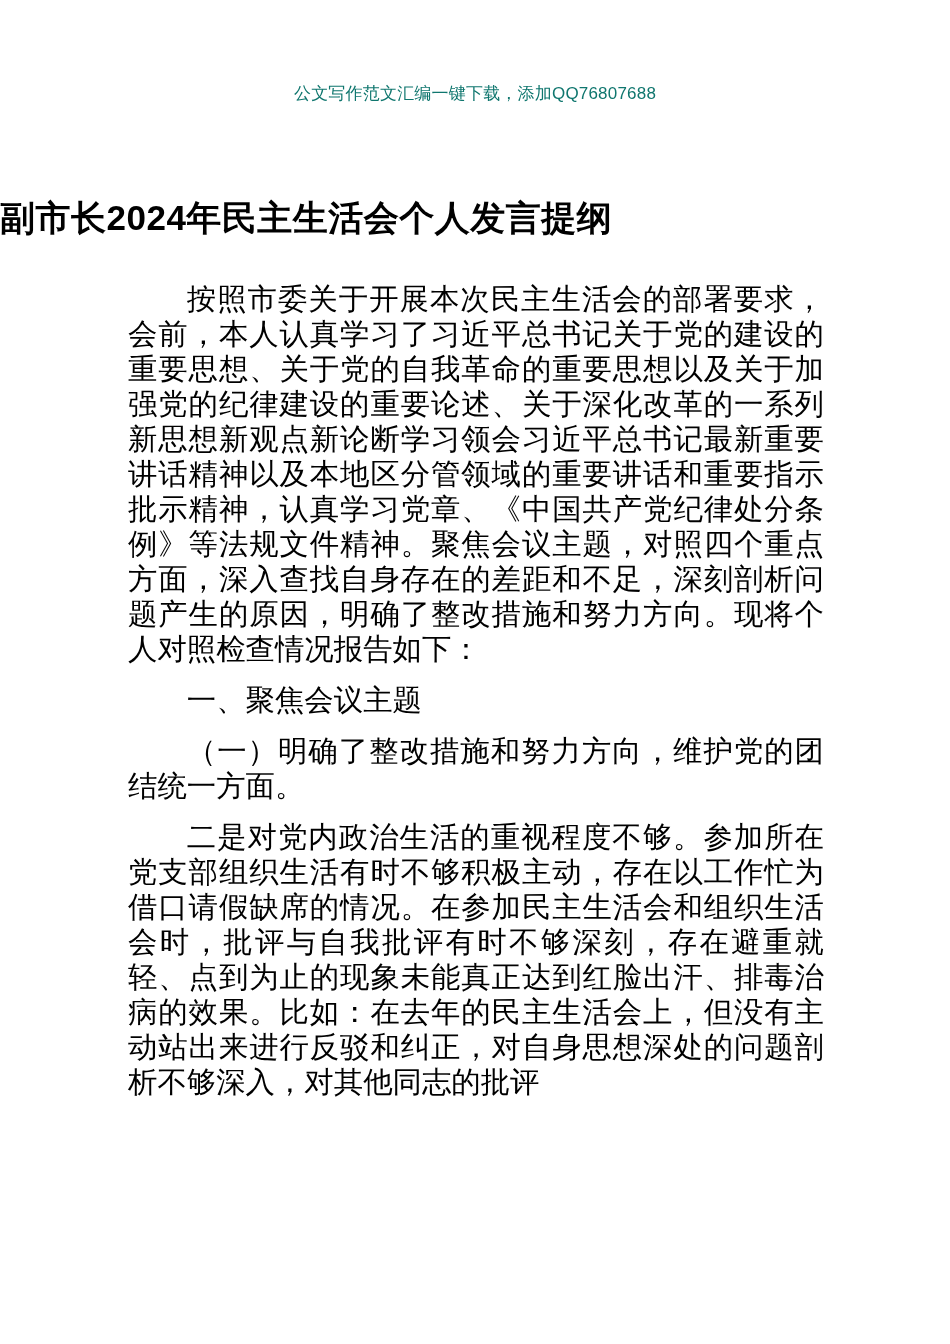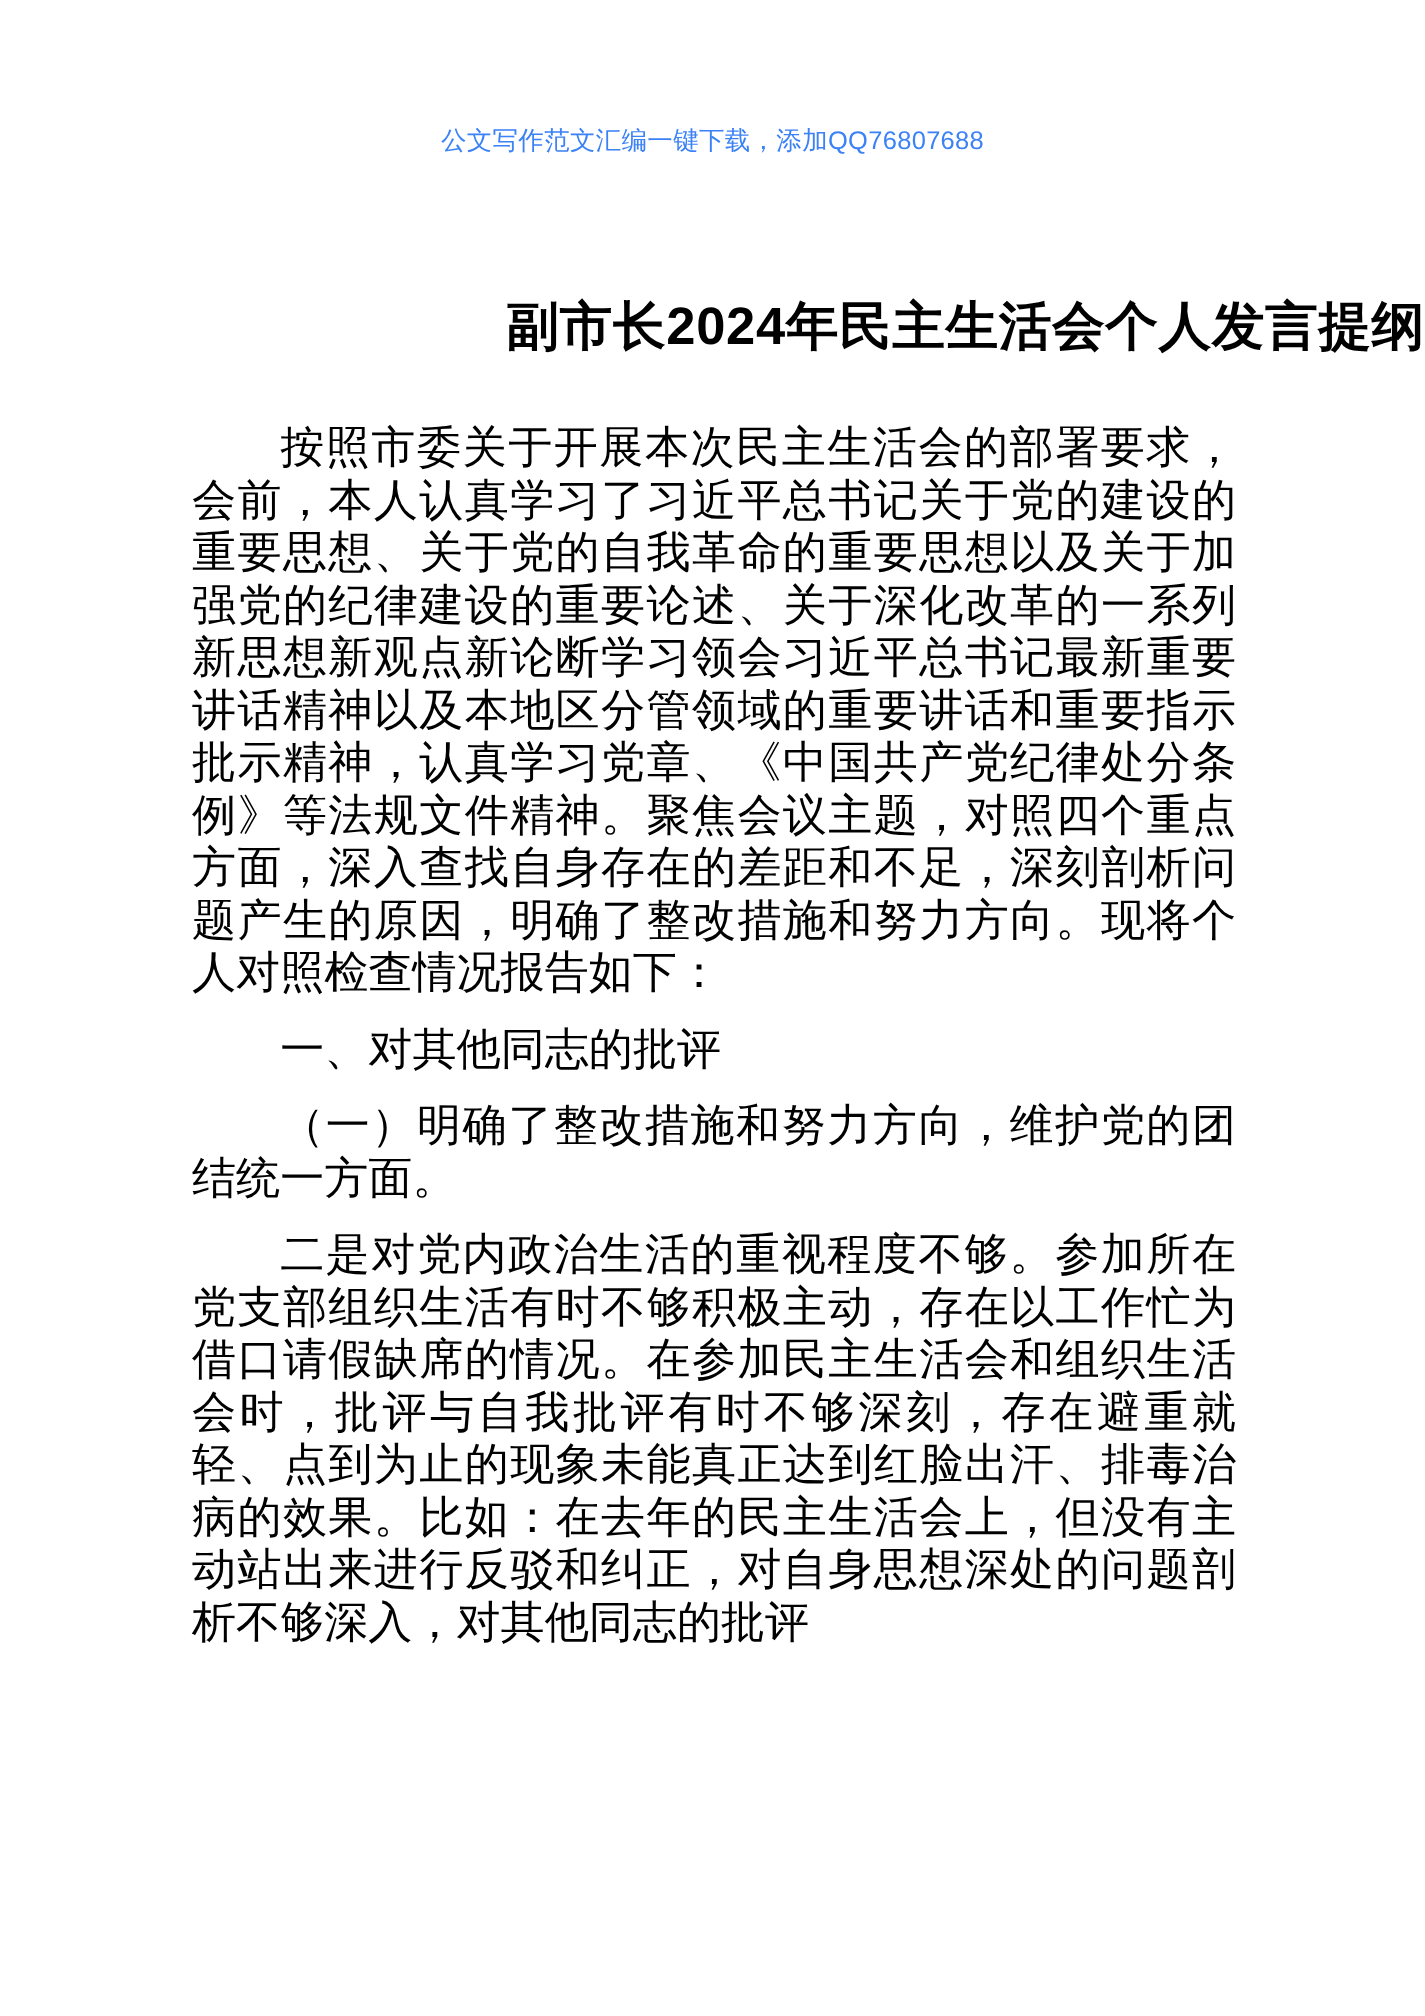--- a/index.html
+++ b/index.html
@@ -25,33 +25,33 @@
   
   .promo-bar {
     position: absolute;
     top: 82px;
     left: 0;
     width: 950px;
     text-align: center;
   }
   .promo-text {
     display: inline-block;
-    color: #3b82f6;
+    color: #0f766e;
     font-size: 17px;
     letter-spacing: 0.2px;
     font-family: "Liberation Sans", "DejaVu Sans", sans-serif;
     white-space: nowrap;
   }
   
   .doc-title {
     position: absolute;
     top: 172px;
     left: 0;
     width: 950px;
-    text-align: right;
+    text-align: left;
     font-size: 35px;
     font-weight: 700;
     letter-spacing: 0.5px;
     line-height: 46px;
     font-family: "Liberation Sans", "DejaVu Sans", sans-serif;
     white-space: nowrap;
   }
   
   .doc-body {
     position: absolute;
@@ -80,18 +80,18 @@
 <div class="page">
 
   <div class="promo-bar">
     <span class="promo-text">公文写作范文汇编一键下载，添加QQ76807688</span>
   </div>
 
   <h1 class="doc-title">副市长2024年民主生活会个人发言提纲</h1>
 
   <div class="doc-body">
     <p class="para indent2">按照市委关于开展本次民主生活会的部署要求，会前，本人认真学习了习近平总书记关于党的建设的重要思想、关于党的自我革命的重要思想以及关于加强党的纪律建设的重要论述、关于深化改革的一系列新思想新观点新论断学习领会习近平总书记最新重要讲话精神以及本地区分管领域的重要讲话和重要指示批示精神，认真学习党章、《中国共产党纪律处分条例》等法规文件精神。聚焦会议主题，对照四个重点方面，深入查找自身存在的差距和不足，深刻剖析问题产生的原因，明确了整改措施和努力方向。现将个人对照检查情况报告如下：</p>
-    <p class="para indent2">一、对其他同志的批评</p>
+    <p class="para indent2">一、聚焦会议主题</p>
     <p class="para indent2">（一）明确了整改措施和努力方向，维护党的团结统一方面。</p>
     <p class="para indent2">二是对党内政治生活的重视程度不够。参加所在党支部组织生活有时不够积极主动，存在以工作忙为借口请假缺席的情况。在参加民主生活会和组织生活会时，批评与自我批评有时不够深刻，存在避重就轻、点到为止的现象未能真正达到红脸出汗、排毒治病的效果。比如：在去年的民主生活会上，但没有主动站出来进行反驳和纠正，对自身思想深处的问题剖析不够深入，对其他同志的批评</p>
   </div>
 
 </div>
 
 </body></html>

